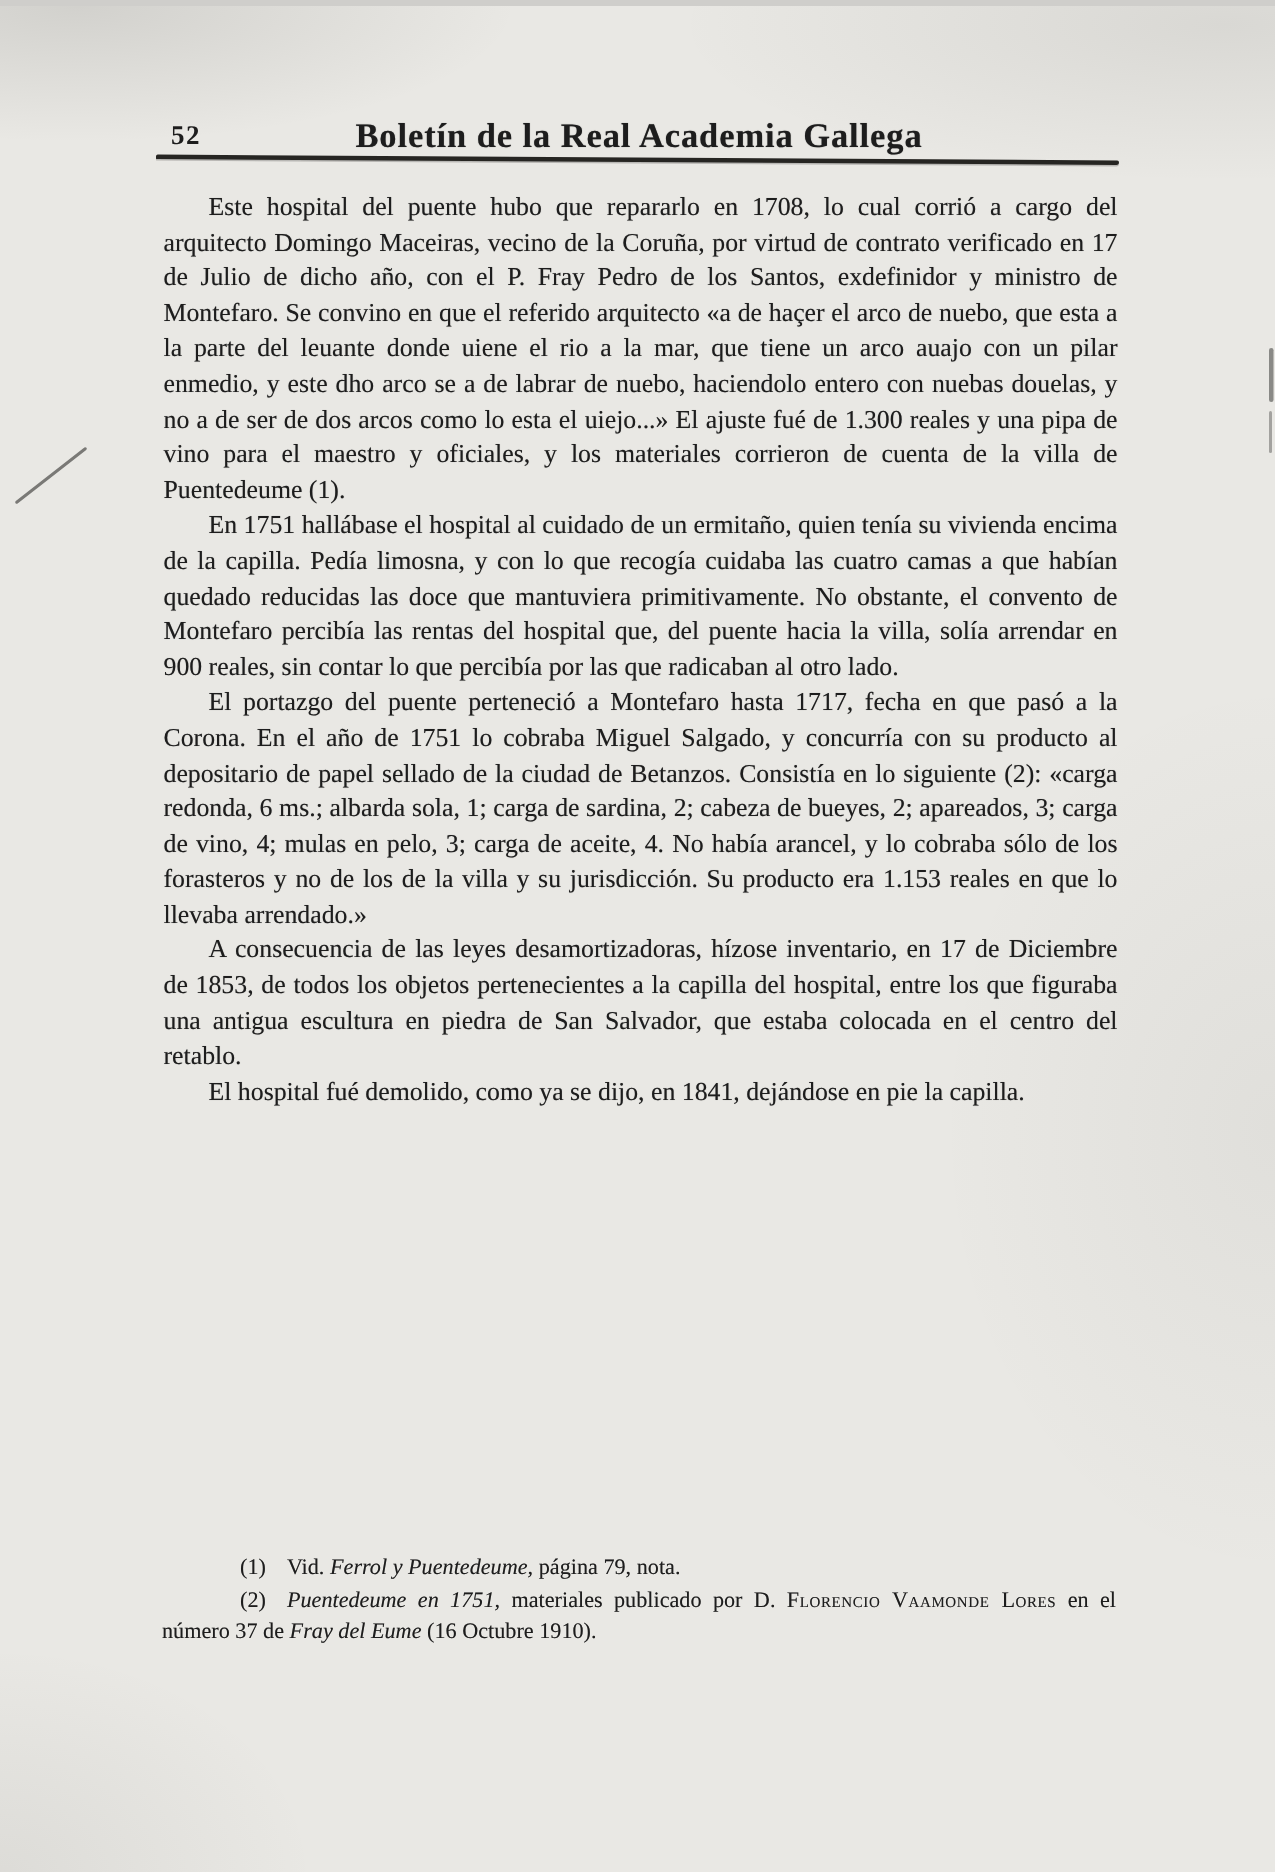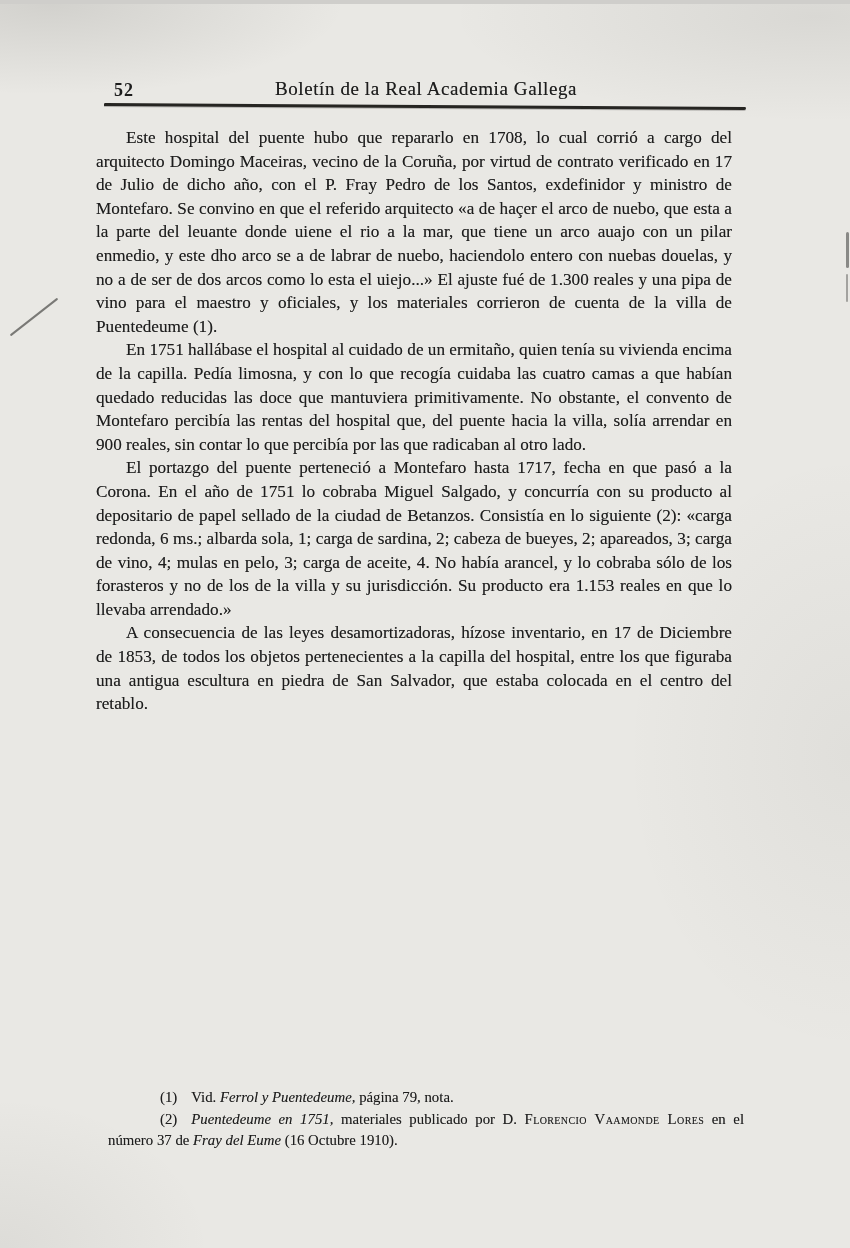--- a/index.html
+++ b/index.html
@@ -33,53 +33,53 @@
     position: absolute;
     left: 6px;
     top: 2px;
     font-size: 18px;
     font-weight: bold;
     letter-spacing: 1px;
   }
   .journal-title {
     display: block;
     text-align: center;
-    font-size: 19px;
-    font-weight: normal;
+    font-size: 23px;
+    font-weight: bold;
     letter-spacing: 0.6px;
     text-shadow: 0 0 0.6px rgba(0,0,0,0.5);
   }
   .header-rule {
     position: absolute;
     top: 101px;
     left: 104px;
     width: 642px;
     height: 3px;
     background: #262522;
     border-radius: 2px 2px 3px 1px;
     transform: rotate(0.35deg);
     box-shadow: 0 1px 0 rgba(38,37,34,0.25);
   }
   .body-text {
     position: absolute;
     top: 122px;
-    left: 96px;
+    left: 109px;
     width: 636px;
     font-size: 17.2px;
     line-height: 23.6px;
     text-align: justify;
     text-shadow: 0 0 0.5px rgba(20,20,20,0.45);
   }
   .body-text p {
     margin: 0;
     text-indent: 30px;
   }
   .footnotes {
     position: absolute;
-    top: 1083px;
+    top: 1031px;
     left: 108px;
     width: 636px;
     font-size: 14.8px;
     line-height: 21.5px;
     text-align: justify;
     text-shadow: 0 0 0.4px rgba(20,20,20,0.4);
   }
   .footnotes p {
     margin: 0;
     text-indent: 52px;
@@ -136,20 +136,21 @@
     <span class="journal-title">Boletín de la Real Academia Gallega</span>
   </div>
 
   <div class="header-rule"></div>
 
   <div class="body-text">
     <p>Este hospital del puente hubo que repararlo en 1708, lo cual corrió a cargo del arquitecto Domingo Maceiras, vecino de la Coruña, por virtud de contrato verificado en 17 de Julio de dicho año, con el P. Fray Pedro de los Santos, exdefinidor y ministro de Montefaro. Se convino en que el referido arquitecto «a de haçer el arco de nuebo, que esta a la parte del leuante donde uiene el rio a la mar, que tiene un arco auajo con un pilar enmedio, y este dho arco se a de labrar de nuebo, haciendolo entero con nuebas douelas, y no a de ser de dos arcos como lo esta el uiejo...» El ajuste fué de 1.300 reales y una pipa de vino para el maestro y oficiales, y los materiales corrieron de cuenta de la villa de Puentedeume (1).</p>
     <p>En 1751 hallábase el hospital al cuidado de un ermitaño, quien tenía su vivienda encima de la capilla. Pedía limosna, y con lo que recogía cuidaba las cuatro camas a que habían quedado reducidas las doce que mantuviera primitivamente. No obstante, el convento de Montefaro percibía las rentas del hospital que, del puente hacia la villa, solía arrendar en 900 reales, sin contar lo que percibía por las que radicaban al otro lado.</p>
     <p>El portazgo del puente perteneció a Montefaro hasta 1717, fecha en que pasó a la Corona. En el año de 1751 lo cobraba Miguel Salgado, y concurría con su producto al depositario de papel sellado de la ciudad de Betanzos. Consistía en lo siguiente (2): «carga redonda, 6 ms.; albarda sola, 1; carga de sardina, 2; cabeza de bueyes, 2; apareados, 3; carga de vino, 4; mulas en pelo, 3; carga de aceite, 4. No había arancel, y lo cobraba sólo de los forasteros y no de los de la villa y su jurisdicción. Su producto era 1.153 reales en que lo llevaba arrendado.»</p>
     <p>A consecuencia de las leyes desamortizadoras, hízose inventario, en 17 de Diciembre de 1853, de todos los objetos pertenecientes a la capilla del hospital, entre los que figuraba una antigua escultura en piedra de San Salvador, que estaba colocada en el centro del retablo.</p>
+    <p>El hospital fué demolido, como ya se dijo, en 1841, dejándose en pie la capilla.</p>
   </div>
 
   <div class="footnotes">
     <p><span class="fn-label">(1)</span><span>Vid. </span><span class="it">Ferrol y Puentedeume,</span><span> página 79, nota.</span></p>
     <p><span class="fn-label">(2)</span><span class="it">Puentedeume en 1751,</span><span> materiales publicado por D. </span><span class="sc">Florencio Vaamonde Lores</span><span> en el número 37 de </span><span class="it">Fray del Eume</span><span> (16 Octubre 1910).</span></p>
   </div>
 
   <div class="artifact-slash"></div>
   <div class="artifact-edge1"></div>
   <div class="artifact-edge2"></div>

